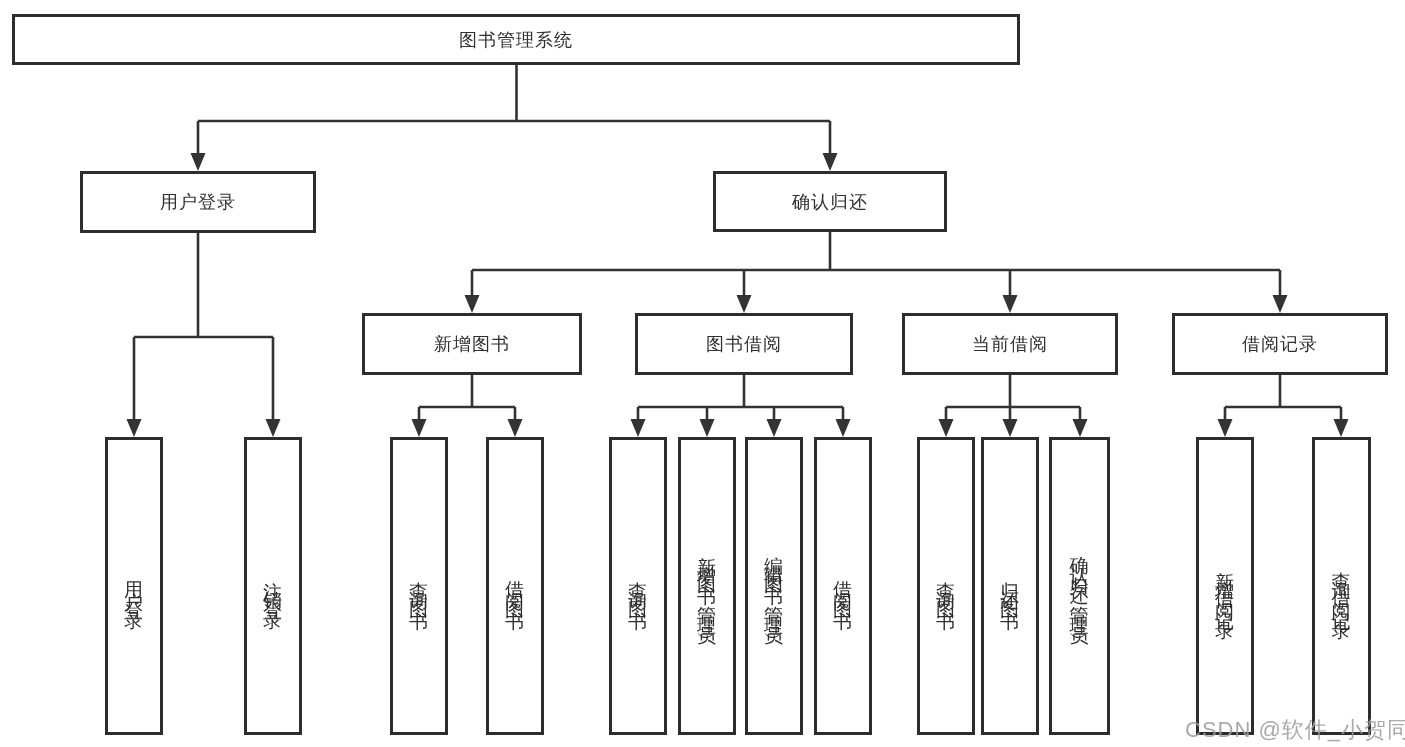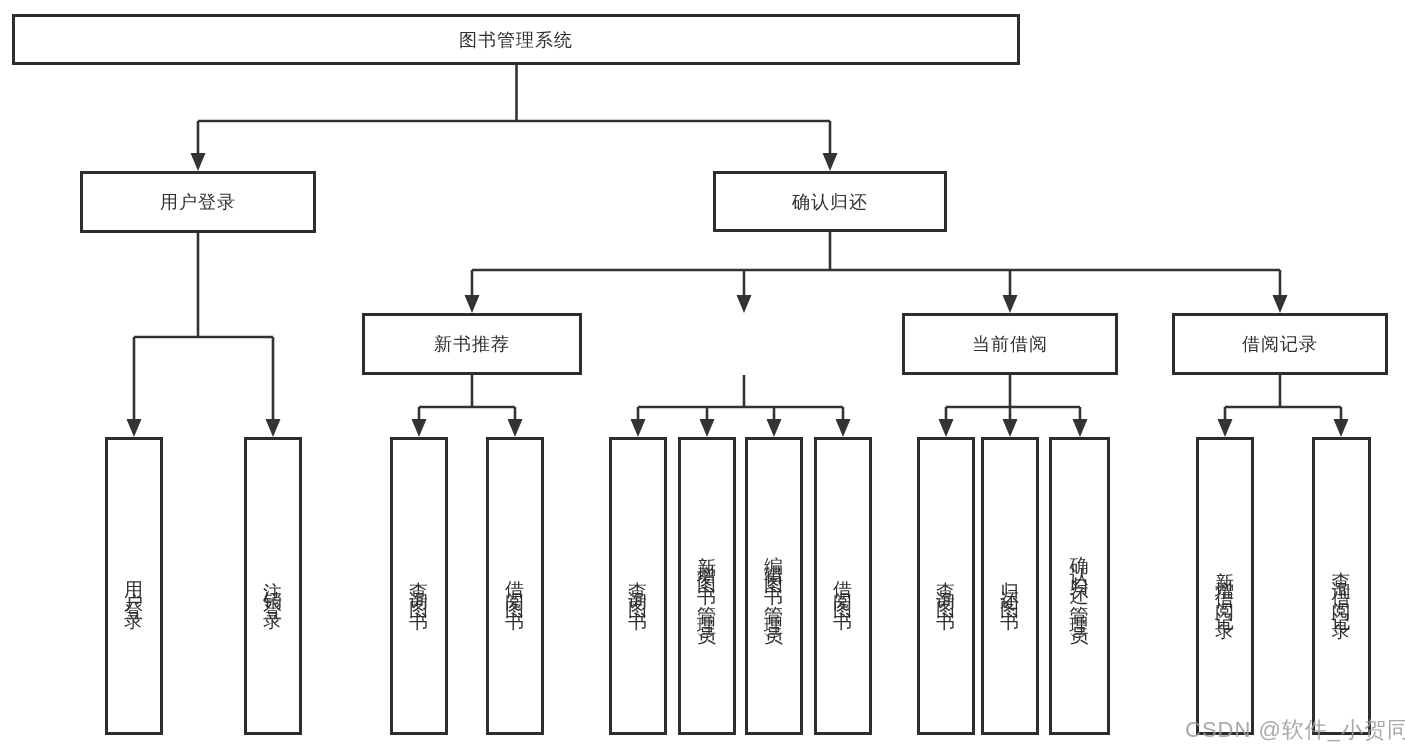--- a/index.html
+++ b/index.html
@@ -143,21 +143,24 @@
   </div>
 
   <div class="box n-user-login">
     <span>用户登录</span>
   </div>
   <div class="box n-book-mgmt">
     <span>确认归还</span>
   </div>
 
   <div class="box n-new-book">
-    <span>新书推荐</span>
+    <span>新增图书</span>
+  </div>
+  <div class="box n-book-borrow">
+    <span>图书借阅</span>
   </div>
   <div class="box n-current">
     <span>当前借阅</span>
   </div>
   <div class="box n-records">
     <span>借阅记录</span>
   </div>
 
   <div class="leaf l-a1">
     <span class="vtext">用户登录</span>

